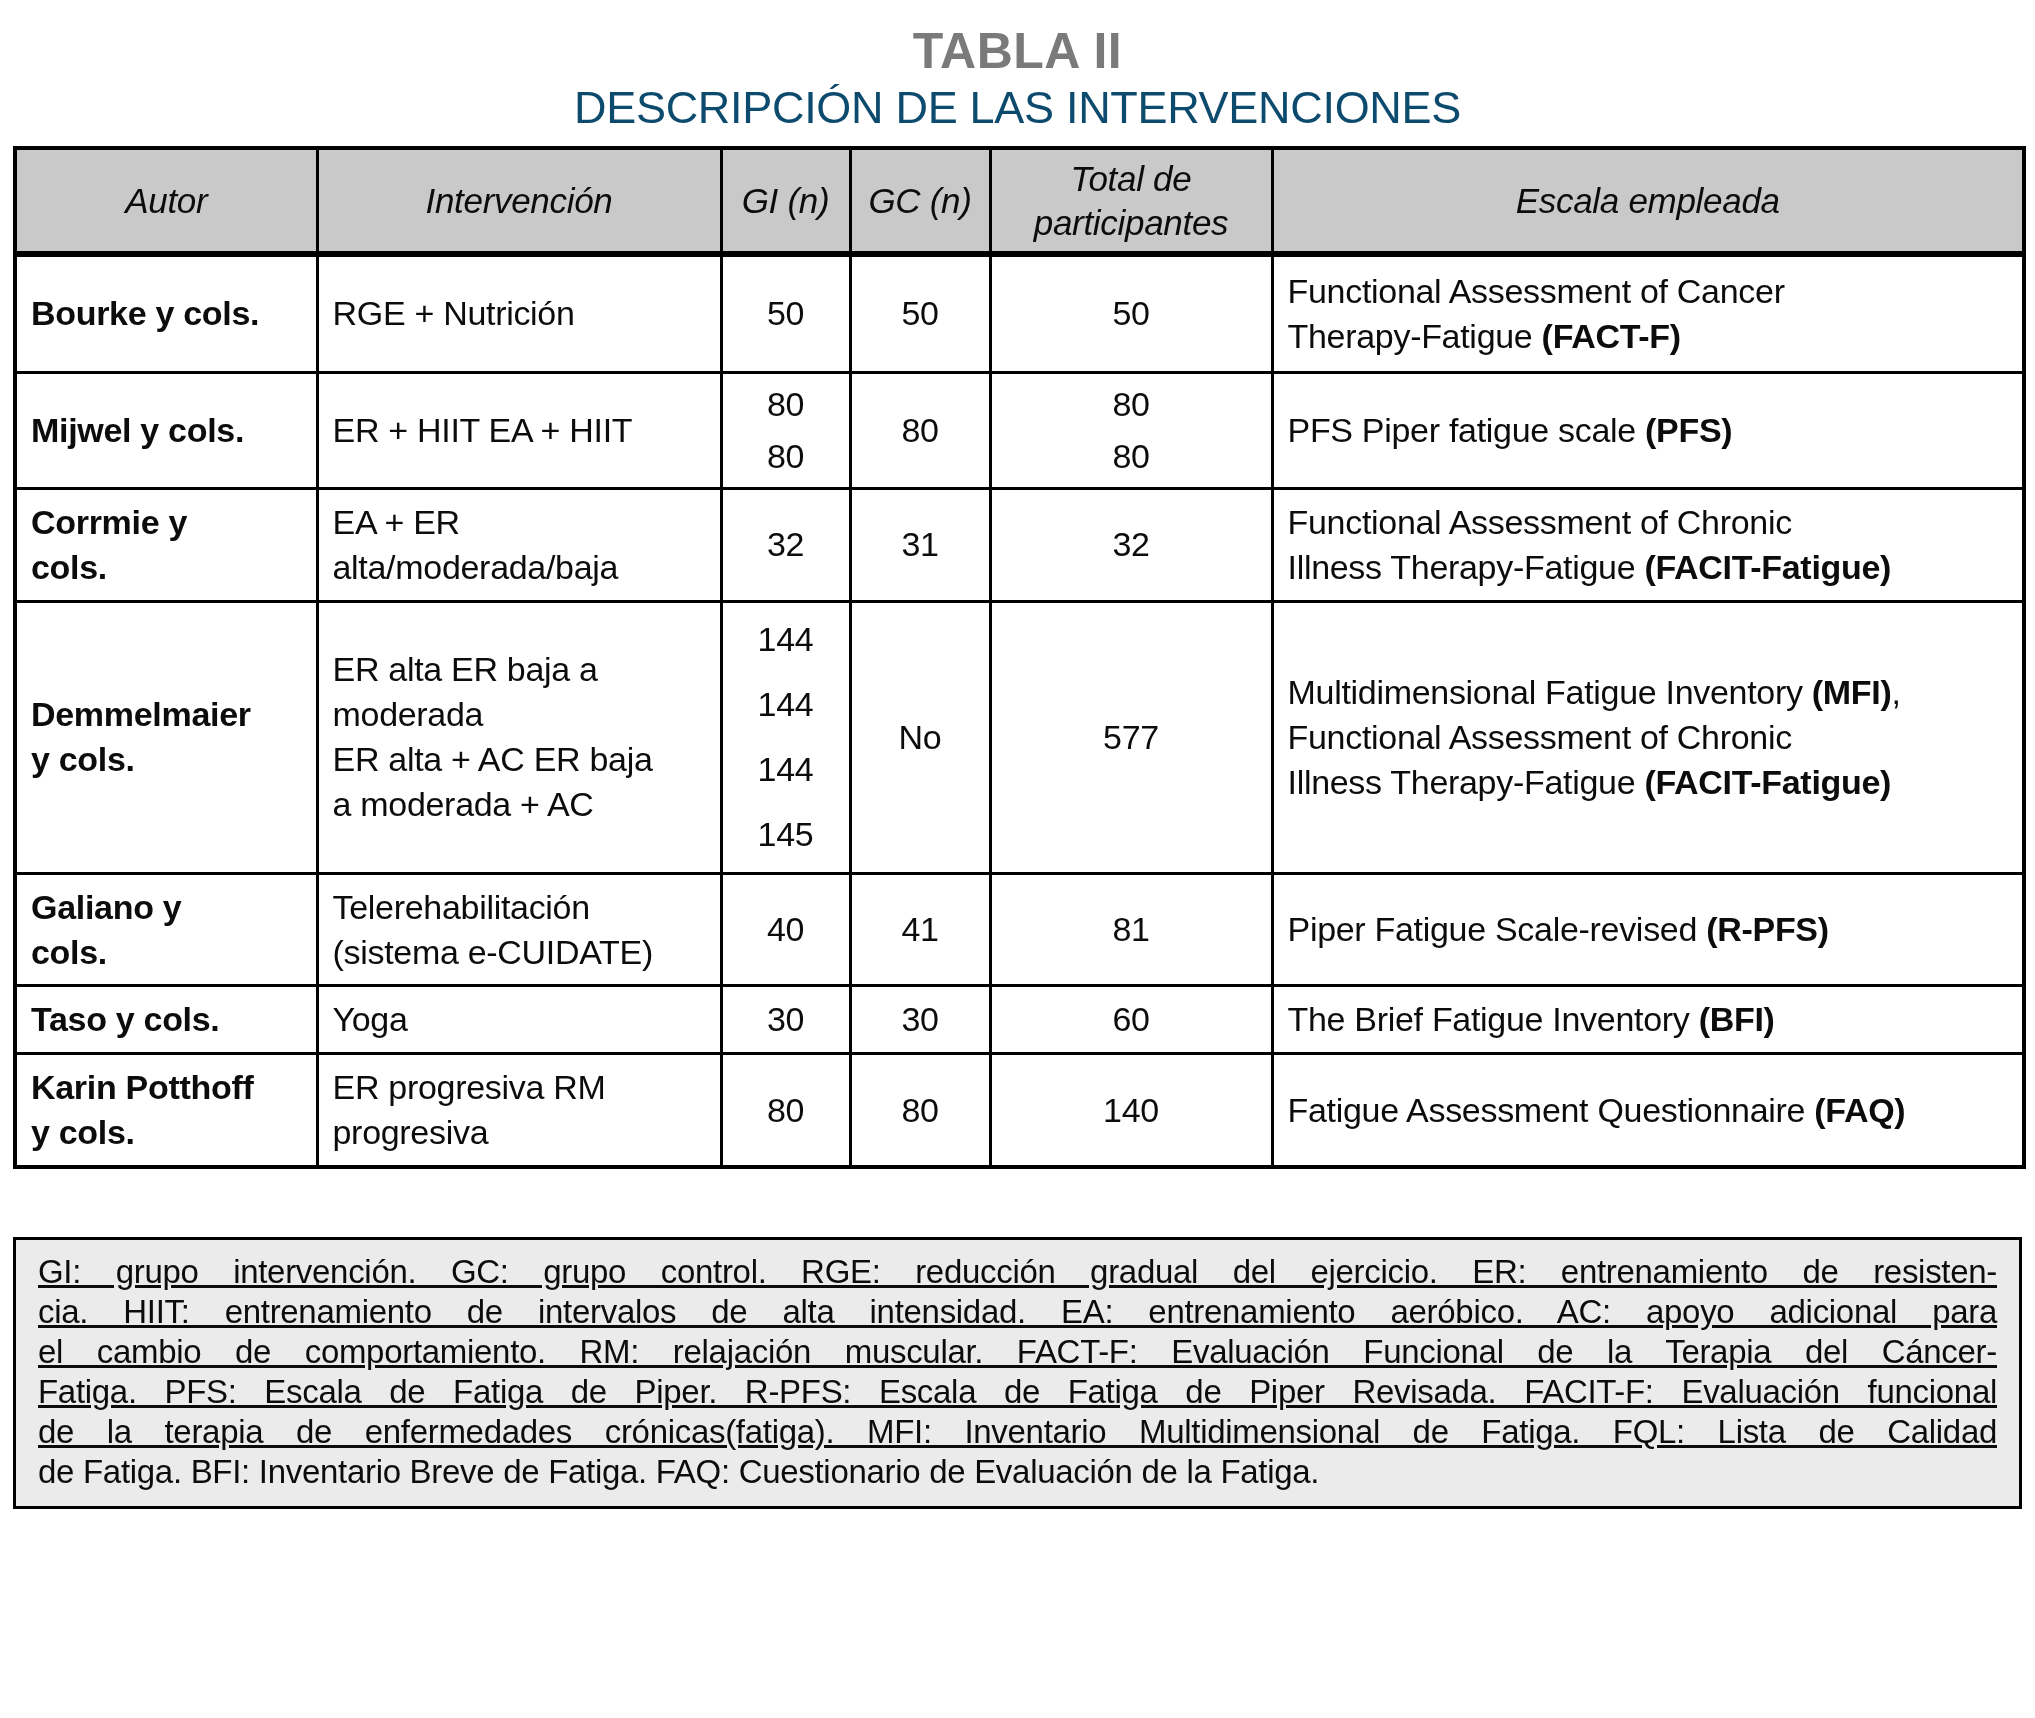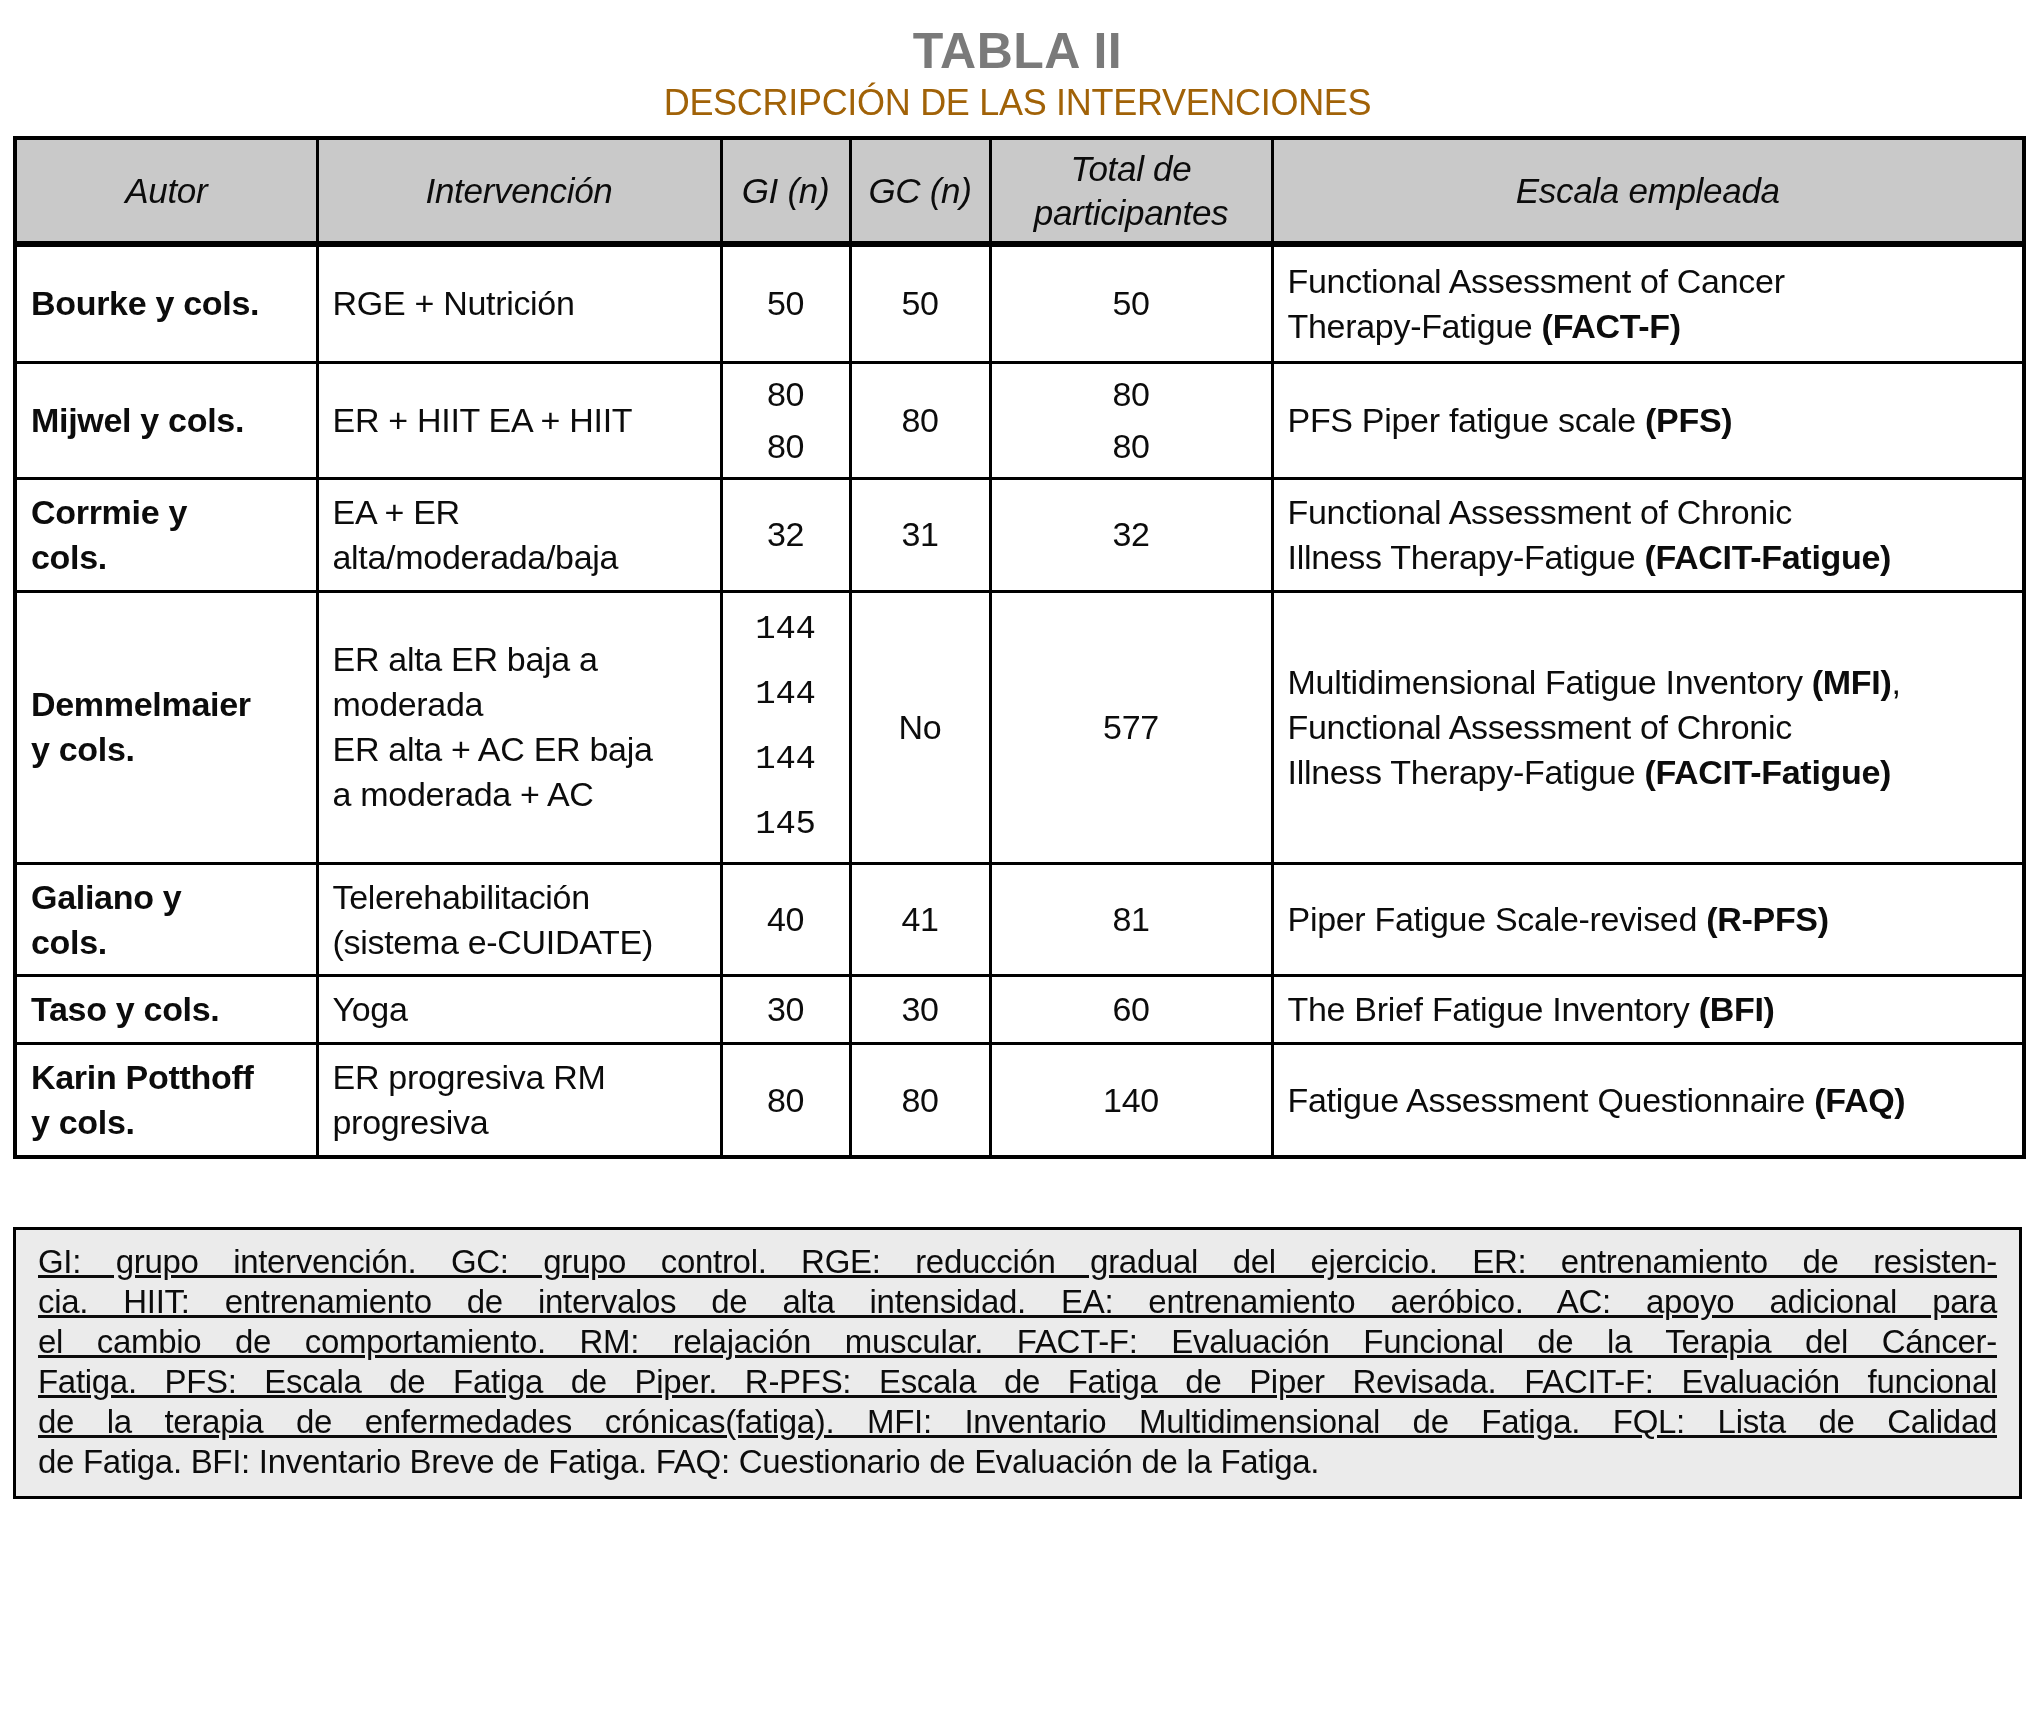--- a/index.html
+++ b/index.html
@@ -20,22 +20,22 @@
   .title {
     margin-top: 22px;
     text-align: center;
     font-size: 50px;
     font-weight: 700;
     color: #7a7a7a;
     letter-spacing: 0.5px;
   }
   .subtitle {
     text-align: center;
-    font-size: 36px;
-    color: #a16207;
+    font-size: 45px;
+    color: #0c4a6e;
     margin: 2px 0 12px 0;
   }
   table.tbl {
     border-collapse: collapse;
     table-layout: fixed;
     width: 2009px;
     border: 4px solid #000;
   }
   .tbl th, .tbl td {
     border: 3px solid #000;
@@ -69,21 +69,21 @@
   tr.row-mijwel      { height: 106px; }
   tr.row-corrmie     { height: 103px; }
   tr.row-demmelmaier { height: 265px; }
   tr.row-vanwaart    { height: 103px; }
   tr.row-vanvulpen   { height: 152px; }
   tr.row-galiano     { height: 106px; }
   tr.row-taso        { height: 61px;  }
   tr.row-karin       { height: 105px; }
 
   tr.row-mijwel td.c-gi, tr.row-mijwel td.c-total { line-height: 1.55; }
-  tr.row-demmelmaier td.c-gi { line-height: 1.92; font-family: Liberation Mono, monospace; }
+  tr.row-demmelmaier td.c-gi { line-height: 1.92; }
   tr.row-vanwaart td.c-gi { line-height: 1.38; }
 
   .footnote {
     margin-top: 68px;
     width: 2009px;
     background: #ebebeb;
     border: 3px solid #000;
     padding: 12px 22px 14px 22px;
     font-size: 33px;
     line-height: 40px;

